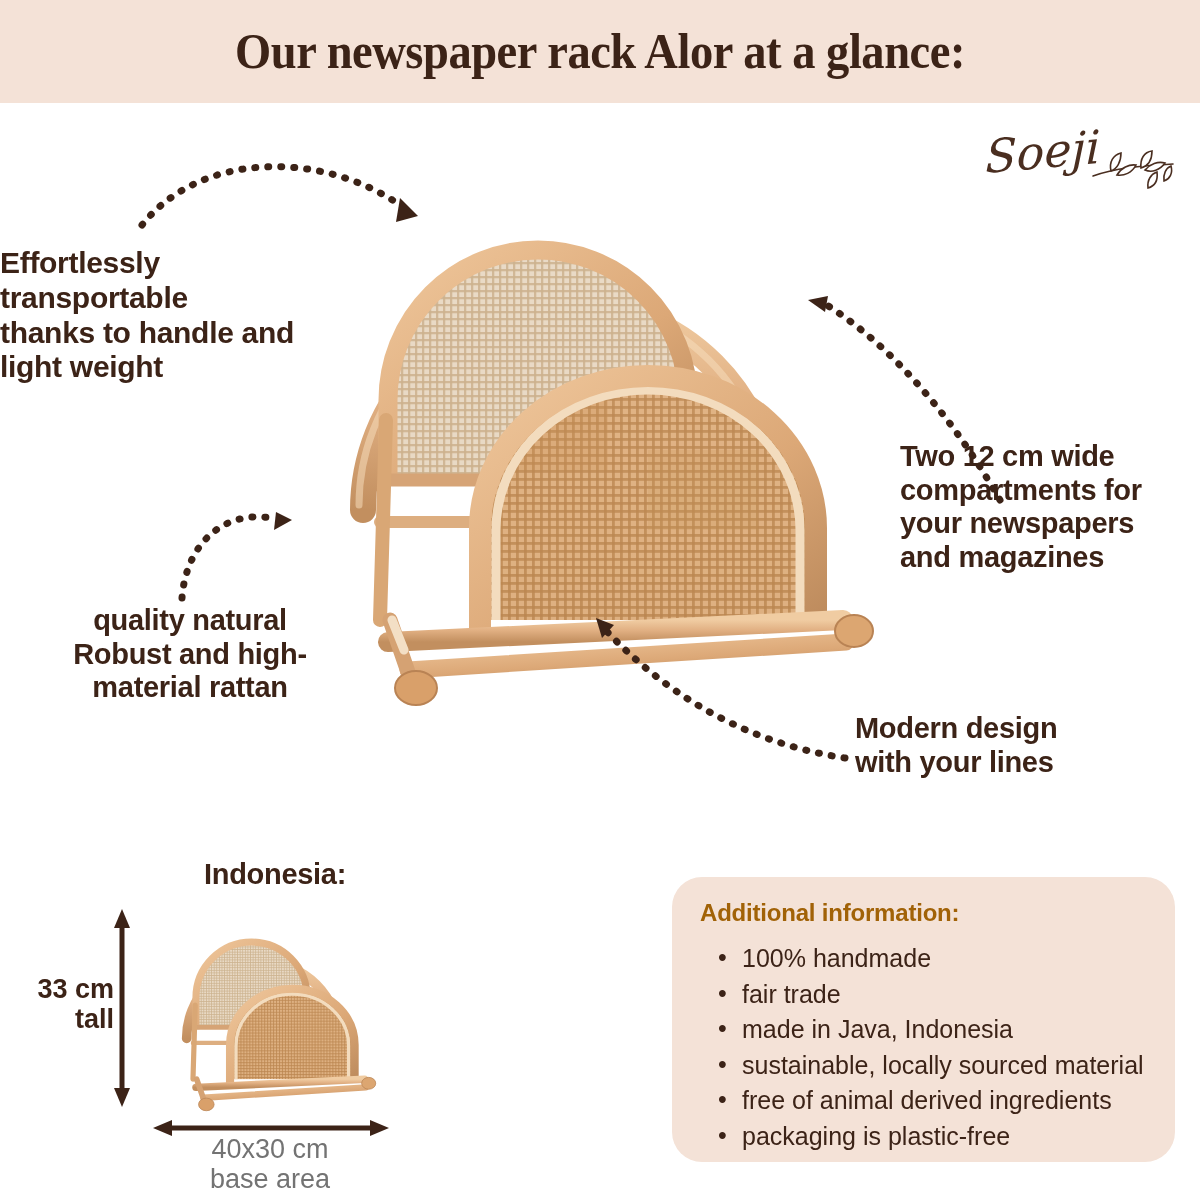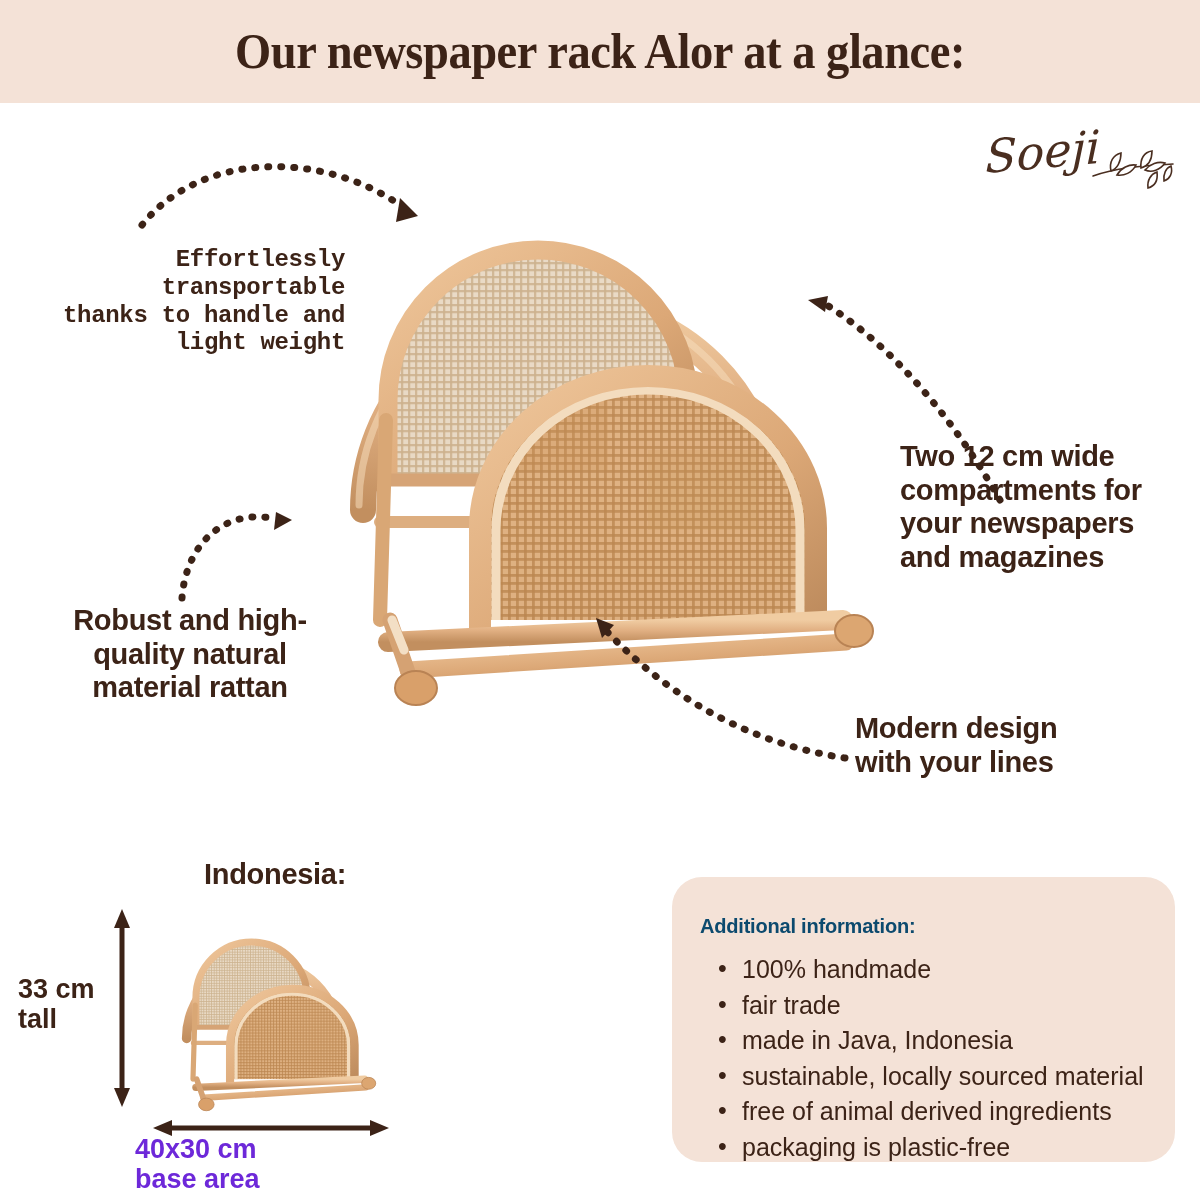--- a/index.html
+++ b/index.html
@@ -40,55 +40,55 @@
   }
 
   
   .callout{
     position:absolute;
     color:#3C2317;
     font-weight:bold;
     line-height:1.16;
     letter-spacing:-0.3px;
   }
-  .c-topleft{left:0px;top:246px;width:345px;text-align:right;font-size:24px;font-family:Liberation Mono, monospace;}
+  .c-topleft{left:0px;top:246px;width:345px;text-align:left;font-size:30px;}
   .c-right{left:900px;top:440px;width:290px;font-size:29px;}
   .c-bottomleft{left:45px;top:604px;width:290px;text-align:center;font-size:29px;}
   .c-moderndesign{left:855px;top:712px;width:250px;text-align:left;font-size:29px;}
 
   
   .photo-main{position:absolute;left:268px;top:150px;width:680px;height:580px;}
   .photo-small{position:absolute;left:145px;top:905px;width:265px;height:215px;}
 
   
   .arrows{position:absolute;left:0;top:0;width:1200px;height:1200px;pointer-events:none;}
 
   
   .dims-title{
     position:absolute;left:115px;top:858px;width:320px;text-align:center;
     font-size:29px;font-weight:bold;color:#3C2317;letter-spacing:-0.3px;
   }
   .dim-v-label{
-    position:absolute;left:18px;top:974px;width:96px;text-align:left;
+    position:absolute;left:18px;top:974px;width:96px;text-align:right;
     font-size:27px;font-weight:bold;color:#3C2317;line-height:1.12;
   }
   .dim-h-label{
-    position:absolute;left:135px;top:1134px;width:270px;
-    font-size:27px;font-weight:bold;color:#6d28d9;line-height:1.12;
+    position:absolute;left:135px;top:1134px;width:270px;text-align:center;
+    font-size:27px;font-weight:normal;color:#737373;line-height:1.12;
   }
 
   
   .info-box{
     position:absolute;left:672px;top:877px;width:503px;height:285px;
     background:#F4E2D7;border-radius:30px;
     box-sizing:border-box;padding:22px 26px 10px 26px;
   }
   .info-title{
-    font-size:20px;font-weight:bold;color:#0c4a6e;
-    letter-spacing:-0.2px;margin:16px 0 4px 2px;
+    font-size:24px;font-weight:bold;color:#a16207;
+    letter-spacing:-0.2px;margin:0 0 4px 2px;
   }
   .info-list{list-style:none;margin:14px;padding:0;}
   .info-list li{
     font-size:25px;color:#3C2317;line-height:1.42;
     padding-left:30px;position:relative;white-space:nowrap;
   }
   .info-list li::before{
     content:"•";position:absolute;left:6px;top:-1px;font-size:25px;color:#3C2317;
   }
 </style>
@@ -244,22 +244,22 @@
   </div>
 
   <div class="callout c-right">
     <div>Two 12 cm wide</div>
     <div>compartments for</div>
     <div>your newspapers</div>
     <div>and magazines</div>
   </div>
 
   <div class="callout c-bottomleft">
+    <div>quality natural</div>
     <div>Robust and high-</div>
-    <div>quality natural</div>
     <div>material rattan</div>
   </div>
 
   <div class="callout c-moderndesign">
     <div>Modern design</div>
     <div>with your lines</div>
   </div>
 
   <div class="dims-title">Indonesia:</div>
 

